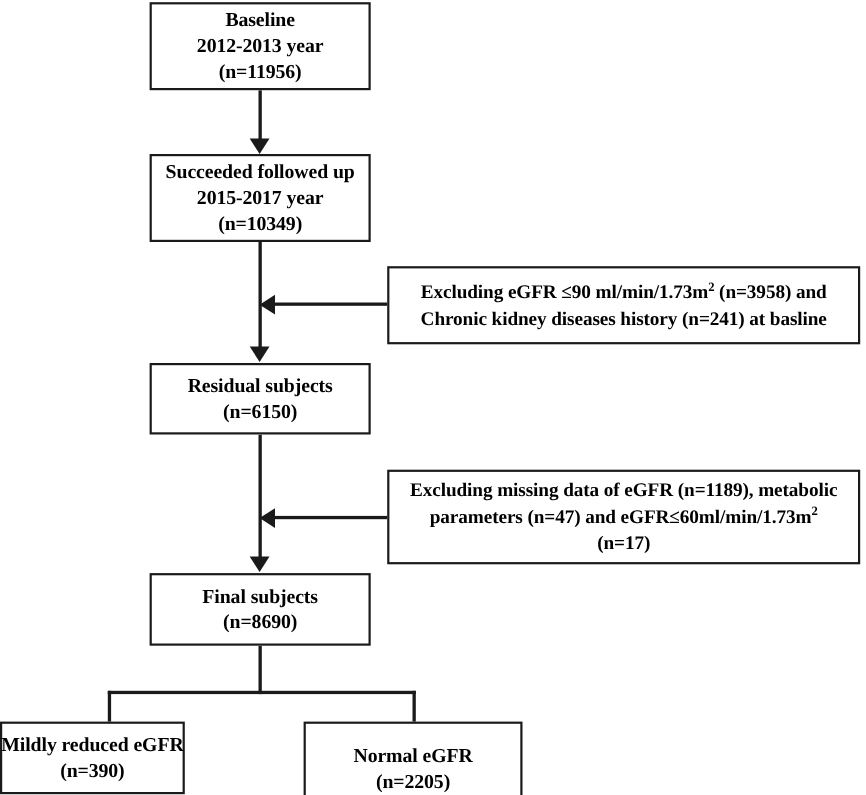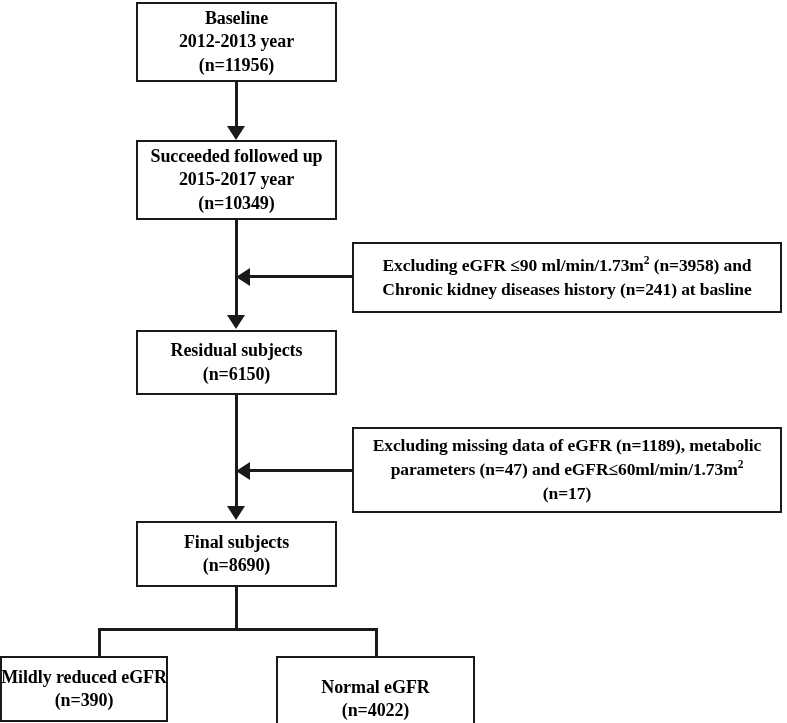--- a/index.html
+++ b/index.html
@@ -140,16 +140,16 @@
   <div class="vline" style="left:98px; top:628px; height:30px;"></div>
   <div class="vline" style="left:375px; top:628px; height:30px;"></div>
 
   <div class="node" style="left:0px; top:656px; width:168px; height:66px;">
     <span class="line">Mildly reduced eGFR</span>
     <span class="line">(n=390)</span>
   </div>
 
   <div class="node" style="left:276px; top:656px; width:199px; height:86px;">
     <span class="line">Normal eGFR</span>
-    <span class="line">(n=4022)</span>
+    <span class="line">(n=2205)</span>
   </div>
 
 </div>
 
 </body></html>

